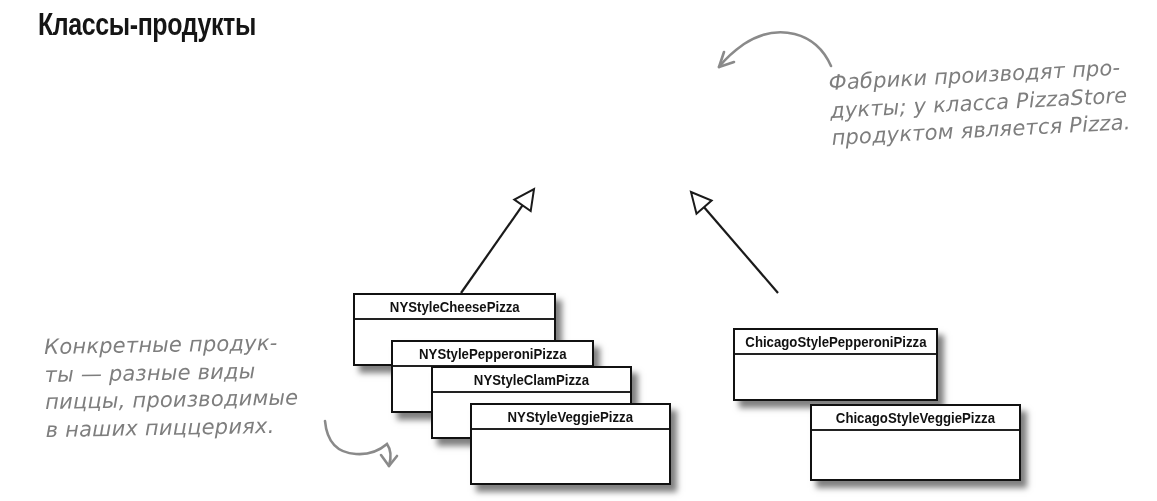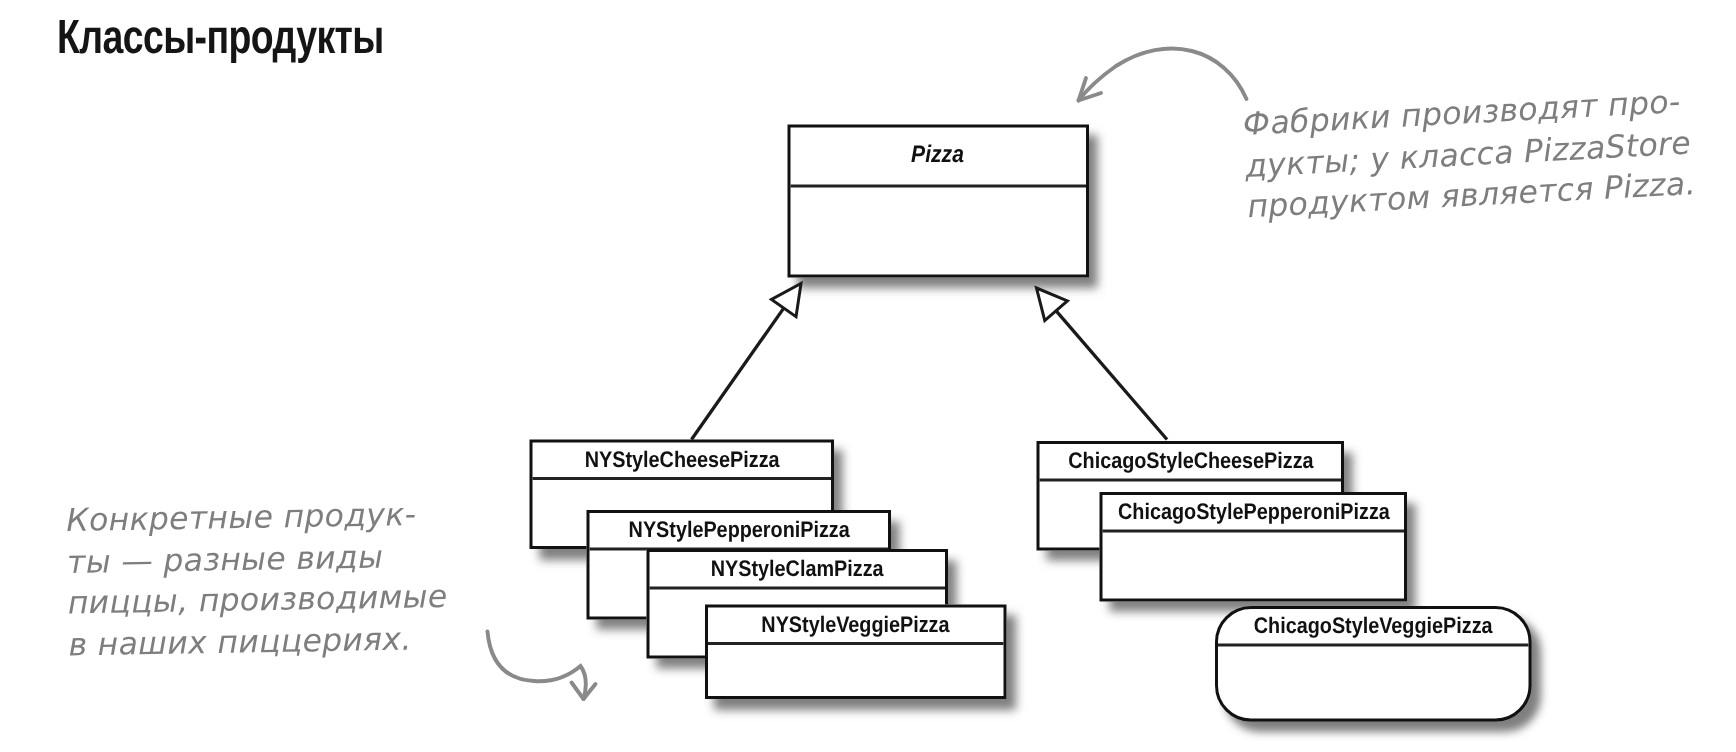--- a/index.html
+++ b/index.html
@@ -90,65 +90,53 @@
     <line x1="750" y1="293" x2="676.1" y2="207.2" stroke="#1a1a1a" stroke-width="2.2"></line>
     <polygon points="663,192 683.6,200.6 668.5,213.7" fill="#ffffff" stroke="#1a1a1a" stroke-width="2"></polygon>
 
     <path d="M 803 66 C 788 32, 750 22, 716 44 C 706 51, 698 58, 691 67" fill="none" stroke="#8a8a8a" stroke-width="2.6" stroke-linecap="round"></path>
     <path d="M 691 67 L 706 62 M 691 67 L 696 52" fill="none" stroke="#8a8a8a" stroke-width="2.6" stroke-linecap="round"></path>
 
     <path d="M 297 421 C 299 443, 310 453, 328 454 C 342 455, 352 450, 359 444 C 364 451, 363 459, 361 466" fill="none" stroke="#8a8a8a" stroke-width="2.6" stroke-linecap="round"></path>
     <path d="M 361 466 L 353 455 M 361 466 L 369 456" fill="none" stroke="#8a8a8a" stroke-width="2.6" stroke-linecap="round"></path>
   </svg>
 
-  <div class="uml-box pizza-box z2" style="left:497px; top:83px; width:201px; height:102px; display:flex; flex-direction:column;">
-    <div class="uml-head">
-      <span class="uml-title italic">Pizza</span>
-    </div>
-    <div class="uml-body"></div>
-  </div>
 
   <div class="uml-box sub-box z2" style="left:325px; top:293px; width:203px; height:73px;">
     <div class="uml-head">
         <span class="uml-title">NYStyleCheesePizza</span>
       </div>
     <div class="uml-body"></div>
   </div>
   <div class="uml-box sub-box z3" style="left:363px; top:340px; width:203px; height:73px;">
     <div class="uml-head">
         <span class="uml-title">NYStylePepperoniPizza</span>
       </div>
     <div class="uml-body"></div>
   </div>
   <div class="uml-box sub-box z4" style="left:403px; top:366px; width:201px; height:73px;">
     <div class="uml-head">
         <span class="uml-title">NYStyleClamPizza</span>
       </div>
     <div class="uml-body"></div>
   </div>
-  <div class="uml-box sub-box z5" style="left:442px; top:403px; width:201px; height:63px;">
+  <div class="uml-box sub-box z5" style="left:442px; top:403px; width:201px; height:82px;">
     <div class="uml-head">
         <span class="uml-title">NYStyleVeggiePizza</span>
       </div>
     <div class="uml-body"></div>
   </div>
 
-  <div class="uml-box sub-box z2" style="left:663px; top:294px; width:205px; height:73px;">
-    <div class="uml-head">
-        <span class="uml-title">ChicagoStyleCheesePizza</span>
-      </div>
-    <div class="uml-body"></div>
-  </div>
   <div class="uml-box sub-box z3" style="left:705px; top:328px; width:205px; height:73px;">
     <div class="uml-head">
         <span class="uml-title">ChicagoStylePepperoniPizza</span>
       </div>
     <div class="uml-body"></div>
   </div>
-  <div class="uml-box sub-box z5" style="left:782px; top:404px; width:211px; height:77px;border-radius:24px;">
+  <div class="uml-box sub-box z5" style="left:782px; top:404px; width:211px; height:77px;">
     <div class="uml-head">
         <span class="uml-title">ChicagoStyleVeggiePizza</span>
       </div>
     <div class="uml-body"></div>
   </div>
 
   <div class="note note-right">Фабрики производят про-
 дукты; у класса PizzaStore
 продуктом является Pizza.</div>
   <div class="note note-left">Конкретные продук-

